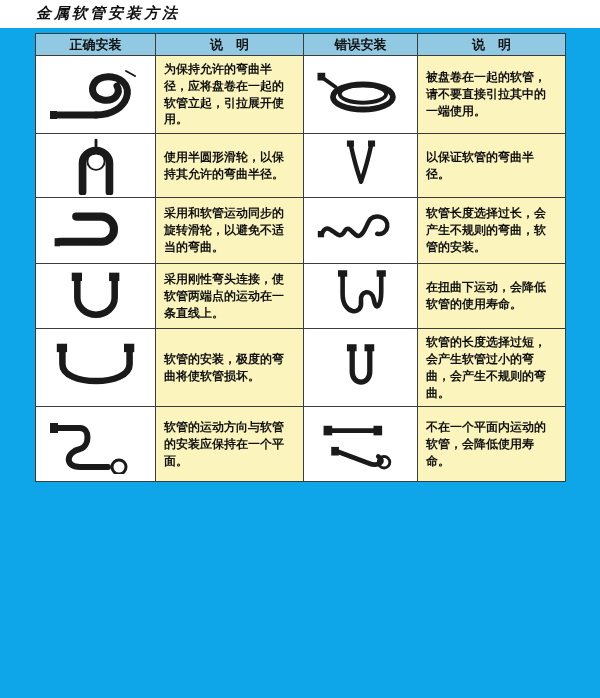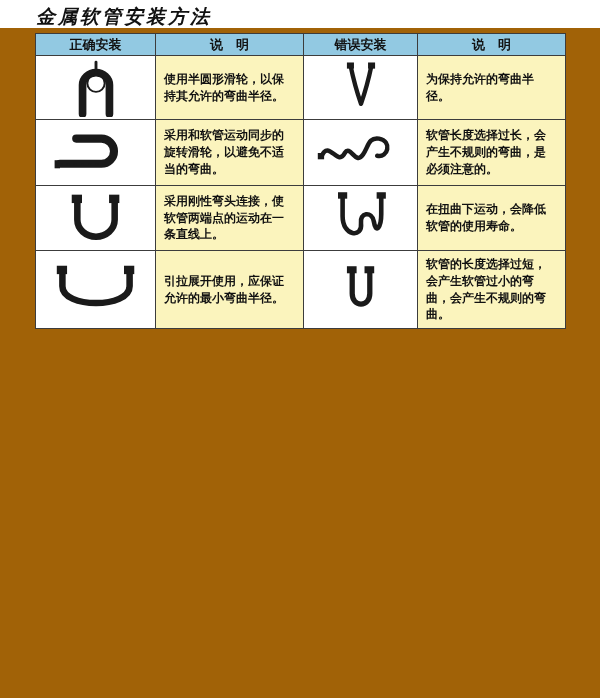--- a/index.html
+++ b/index.html
@@ -1,25 +1,25 @@
 <!DOCTYPE html>
 <html><head>
 <meta charset="utf-8">
 <style>
   * { margin:0; padding:0; box-sizing:border-box; }
   body { width:600px; height:698px; background:#ffffff; font-family:"Liberation Sans","DejaVu Sans",sans-serif; overflow:hidden; }
   .page { width:600px; height:698px; background:#ffffff; }
   .title {
     height:28px; padding:4px 0 0 36px;
     font-family:"DejaVu Serif","Liberation Serif",serif;
-    font-size:19px; font-weight:bold; font-style:italic;
+    font-size:15px; font-weight:bold; font-style:italic;
     letter-spacing:3px; color:#111;
   }
   .panel {
-    height:670px; background:#a16207; padding:5px 35px 0 35px;
+    height:670px; background:#0ea5e9; padding:5px 35px 0 35px;
   }
   table { border-collapse:collapse; table-layout:fixed; width:530px; }
   col.c-img1 { width:120px; } col.c-desc1 { width:148px; }
   col.c-img2 { width:114px; } col.c-desc2 { width:148px; }
   th, td { border:1px solid #3c3c3c; }
   th {
     height:22px; background:#92c9e2; color:#111;
     font-size:13px; font-weight:bold; text-align:center;
   }
   td.img-cell { background:#ffffff; text-align:center; vertical-align:middle; }
@@ -50,56 +50,76 @@
       <thead>
         <tr>
           <th>正确安装</th>
           <th>说　明</th>
           <th>错误安装</th>
           <th>说　明</th>
         </tr>
       </thead>
       <tbody>
 
+        <tr style="height:78px">
+          <td class="img-cell">
+            <svg class="illus" width="104" height="60" viewBox="0 0 100 60">
+              <path d="M8 50 H50" stroke-width="7"></path>
+              <path d="M50 50 C84 50 92 16 66 12 C44 9 40 32 57 35 C69 37 75 28 71 21" stroke-width="7"></path>
+              <path d="M80 6 l9 5" stroke-width="2"></path>
+              <rect x="4" y="46" width="7" height="8"></rect>
+            </svg>
+          </td>
+          <td class="desc-cell">为保持允许的弯曲半径，应将盘卷在一起的软管立起，引拉展开使用。</td>
+          <td class="img-cell">
+            <svg class="illus" width="100" height="58" viewBox="0 0 100 60">
+              <ellipse cx="52" cy="32" rx="31" ry="13" stroke-width="6"></ellipse>
+              <ellipse cx="52" cy="29" rx="24" ry="9" stroke-width="4"></ellipse>
+              <path d="M24 22 L10 12" stroke-width="4"></path>
+              <rect x="5" y="7" width="8" height="8"></rect>
+            </svg>
+          </td>
+          <td class="desc-cell">被盘卷在一起的软管，请不要直接引拉其中的一端使用。</td>
+        </tr>
 
         <tr style="height:64px">
           <td class="img-cell">
             <svg class="illus" width="96" height="58" viewBox="0 0 100 60">
               <path d="M36 57 V27 A14 13 0 0 1 64 27 V57" stroke-width="8"></path>
               <circle cx="50" cy="25" r="9" stroke-width="2"></circle>
               <path d="M50 14 V3" stroke-width="3"></path>
             </svg>
           </td>
           <td class="desc-cell">使用半圆形滑轮，以保持其允许的弯曲半径。</td>
           <td class="img-cell">
             <svg class="illus" width="88" height="56" viewBox="0 0 100 60">
               <path d="M38 4 Q43 28 50 48 Q57 28 62 4" stroke-width="5"></path>
               <rect x="34" y="1" width="8" height="7"></rect>
               <rect x="58" y="1" width="8" height="7"></rect>
             </svg>
           </td>
-          <td class="desc-cell">为保持允许的弯曲半径。</td>
+          <td class="desc-cell">以保证软管的弯曲半径。</td>
         </tr>
 
         <tr style="height:66px">
           <td class="img-cell">
             <svg class="illus" width="100" height="54" viewBox="0 0 100 60">
               <path d="M10 42 H56 A14 14 0 0 0 56 14 H28" stroke-width="9"></path>
               <path d="M10 42 H56 A14 14 0 0 0 56 14 H28" stroke="#ffffff" stroke-width="1.5" stroke-dasharray="2 6" fill="none"></path>
               <rect x="4" y="38" width="6" height="9"></rect>
             </svg>
           </td>
           <td class="desc-cell">采用和软管运动同步的旋转滑轮，以避免不适当的弯曲。</td>
           <td class="img-cell">
             <svg class="illus" width="96" height="54" viewBox="0 0 100 60">
               <path d="M6 34 C14 14 24 46 32 30 C38 20 44 44 52 32 C58 24 58 12 70 14 C85 17 80 36 68 33" stroke-width="5"></path>
               <rect x="2" y="30" width="7" height="7"></rect>
             </svg>
           </td>
-          <td class="desc-cell">软管长度选择过长，会产生不规则的弯曲，是必须注意的。</td>
+          <td class="desc-cell">软管长度选择过长，会产生不规则的弯曲，软管的安装。</td>
         </tr>
 
 
 
         <tr style="height:65px">
           <td class="img-cell">
             <svg class="illus" width="96" height="56" viewBox="0 0 100 60">
               <path d="M30 14 V32 A20 18 0 0 0 70 32 V14" stroke-width="7"></path>
               <rect x="24" y="5" width="11" height="9"></rect>
               <rect x="64" y="5" width="11" height="9"></rect>
@@ -118,28 +138,49 @@
 
 
         <tr style="height:70px">
           <td class="img-cell">
             <svg class="illus" width="100" height="56" viewBox="0 0 100 60">
               <path d="M14 12 V26 C14 50 86 50 86 26 V12" stroke-width="7"></path>
               <rect x="8" y="4" width="11" height="9"></rect>
               <rect x="80" y="4" width="11" height="9"></rect>
             </svg>
           </td>
-          <td class="desc-cell">引拉展开使用，应保证允许的最小弯曲半径。</td>
+          <td class="desc-cell">软管的安装，极度的弯曲将使软管损坏。</td>
           <td class="img-cell">
             <svg class="illus" width="88" height="56" viewBox="0 0 100 60">
               <path d="M40 10 V34 C40 50 60 50 60 34 V10" stroke-width="6"></path>
               <rect x="34" y="3" width="11" height="8"></rect>
               <rect x="54" y="3" width="11" height="8"></rect>
             </svg>
           </td>
           <td class="desc-cell">软管的长度选择过短，会产生软管过小的弯曲，会产生不规则的弯曲。</td>
         </tr>
 
+        <tr style="height:75px">
+          <td class="img-cell">
+            <svg class="illus" width="100" height="60" viewBox="0 0 100 60">
+              <path d="M10 14 H34 C44 14 44 32 34 35 C20 38 18 53 34 53 H62" stroke-width="6"></path>
+              <circle cx="73" cy="53" r="7" stroke-width="3"></circle>
+              <rect x="4" y="9" width="8" height="10"></rect>
+            </svg>
+          </td>
+          <td class="desc-cell">软管的运动方向与软管的安装应保持在一个平面。</td>
+          <td class="img-cell">
+            <svg class="illus" width="96" height="58" viewBox="0 0 100 60">
+              <path d="M20 16 H64" stroke-width="5"></path>
+              <rect x="11" y="11" width="9" height="10"></rect>
+              <rect x="63" y="11" width="9" height="10"></rect>
+              <path d="M26 38 L58 50 C68 54 76 48 68 43" stroke-width="5"></path>
+              <circle cx="74" cy="49" r="6" stroke-width="3"></circle>
+              <rect x="19" y="33" width="8" height="9"></rect>
+            </svg>
+          </td>
+          <td class="desc-cell">不在一个平面内运动的软管，会降低使用寿命。</td>
+        </tr>
 
       </tbody>
     </table>
   </div>
 </div>
 
 </body></html>

